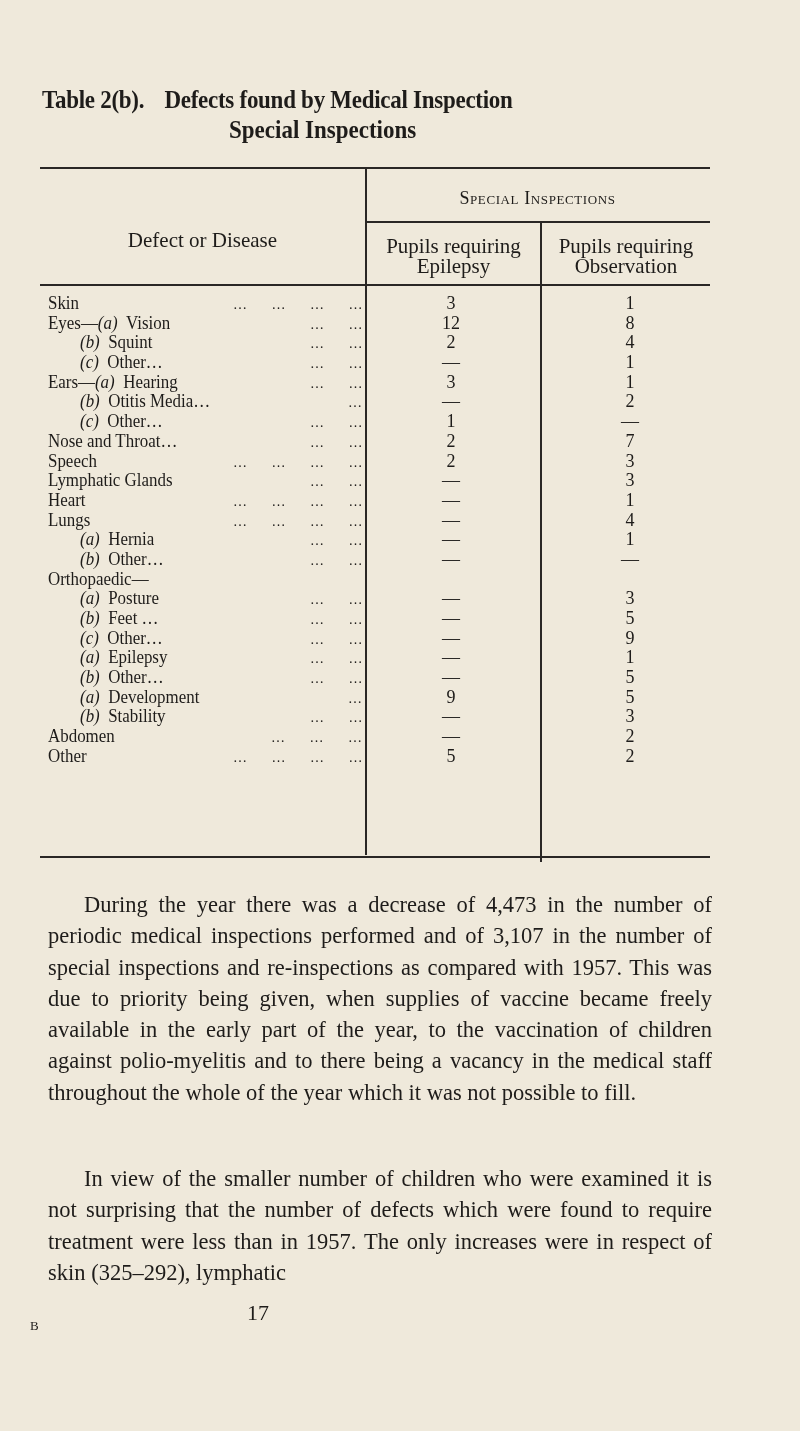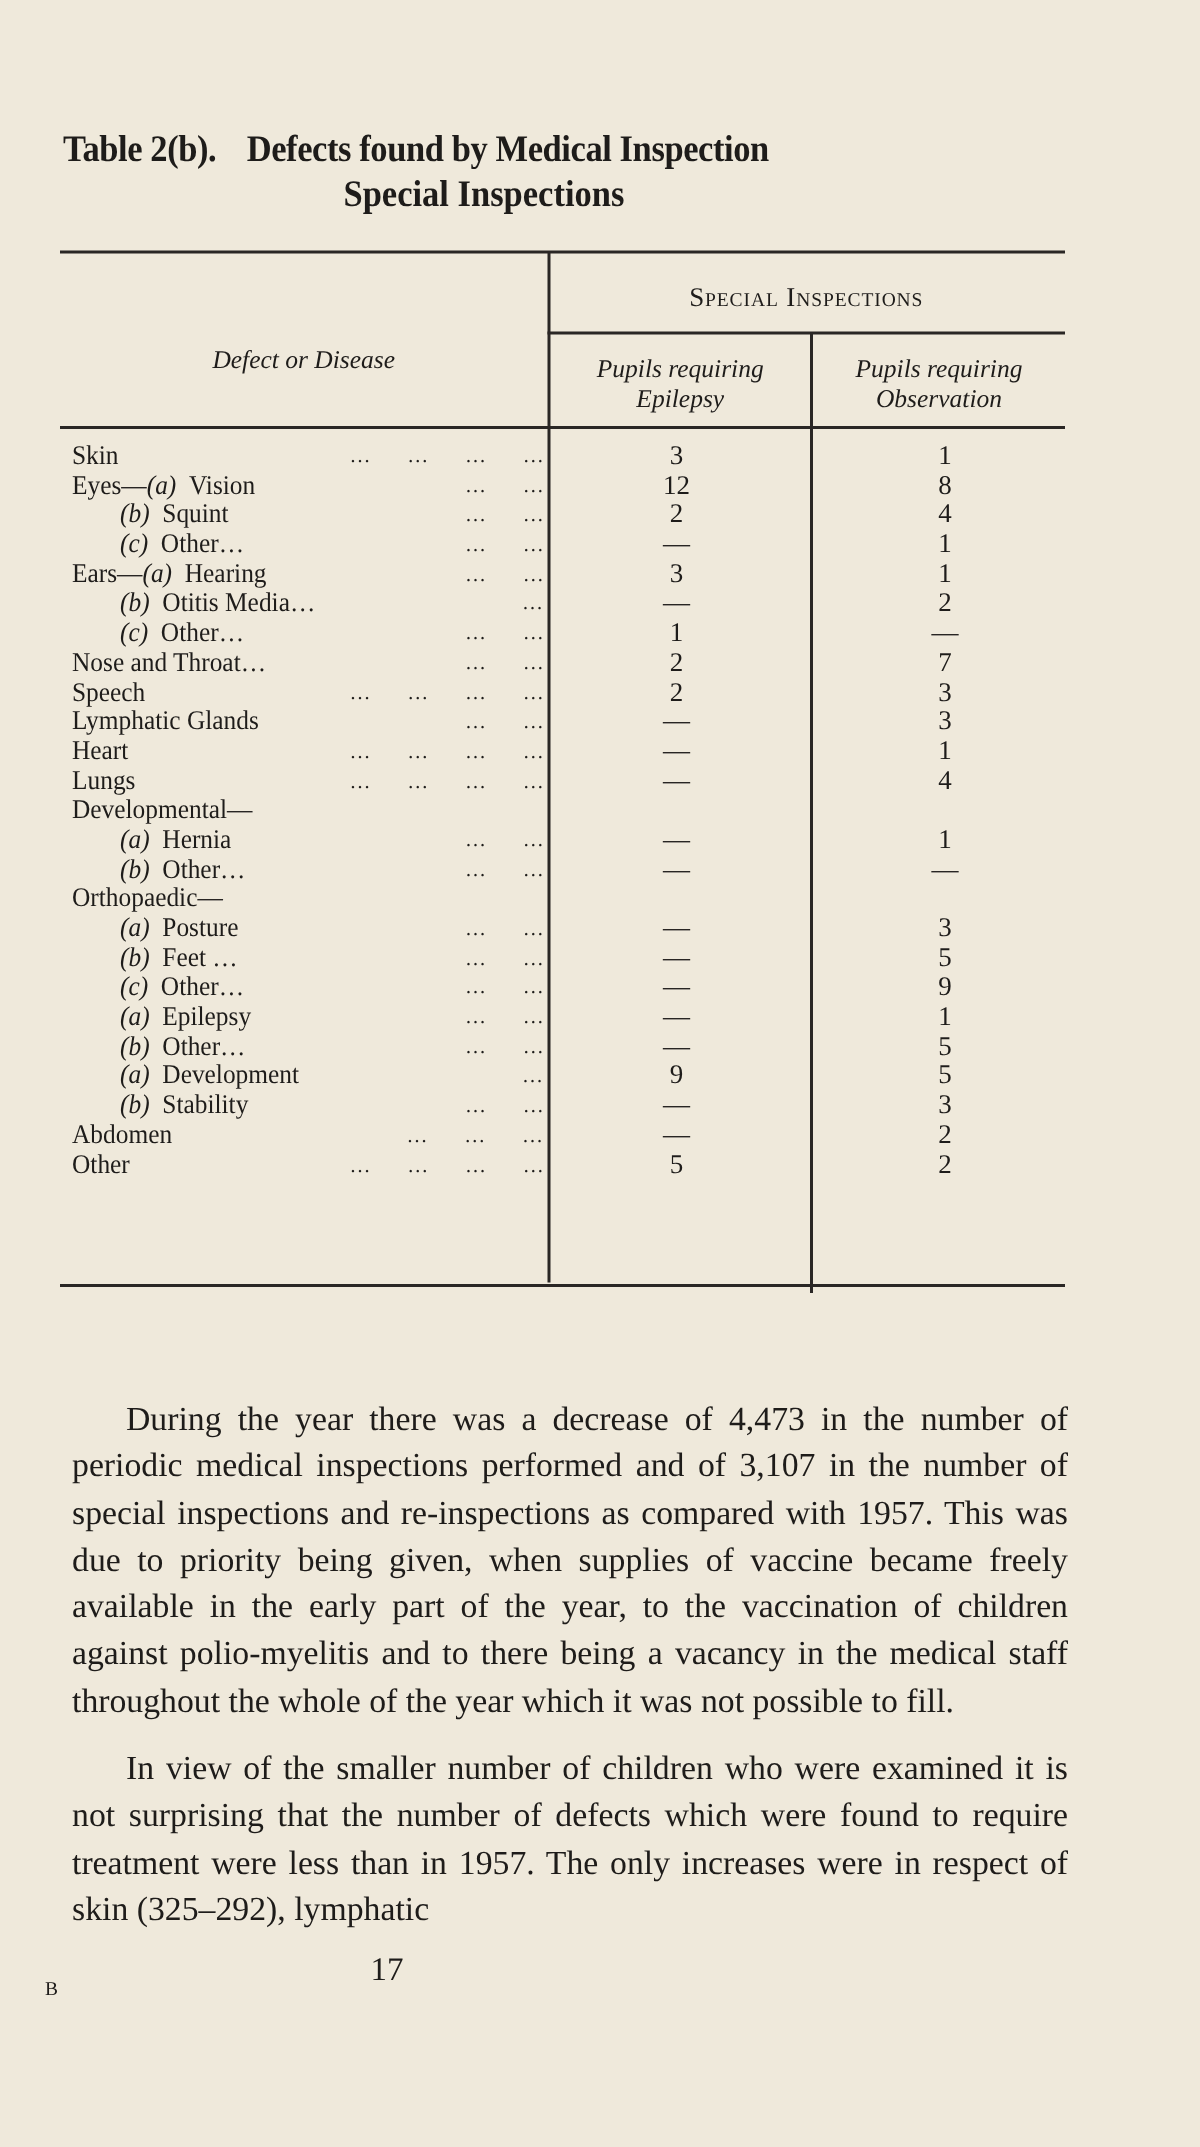--- a/index.html
+++ b/index.html
@@ -39,22 +39,21 @@
     }
     
     .rule {
       position: absolute;
       background: #2a2725;
     }
     .hr { height: 1.5px; }
     .vr { width: 1.5px; }
     .head {
       position: absolute;
-      font-style: italic;
-      font-size: 17px;
+      font-size: 21px;
       text-align: center;
       line-height: 20px;
     }
     .special-head {
       position: absolute;
       top: 188px;
       left: 365px;
       width: 345px;
       text-align: center;
       font-size: 18px;
@@ -99,21 +98,21 @@
     .para {
       position: absolute;
       left: 48px;
       width: 664px;
       font-size: 22.5px;
       line-height: 31.3px;
       text-align: justify;
       text-align-last: left;
     }
     .para p { margin: 0; text-indent: 36px; }
-    .para1 { top: 930px; }
+    .para1 { top: 889px; }
     .para2 { top: 1163px; }
     .footer-b {
       position: absolute;
       top: 1318px;
       left: 30px;
       font-size: 13px;
     }
     .page-num {
       position: absolute;
       top: 1300px;
@@ -214,25 +213,20 @@
       <span class="c1">—</span>
       <span class="c2">1</span>
     </div>
     <div class="row">
       <span class="label"><span>Lungs</span></span>
       <span class="dots" style="left: 185px; top: 2px;">…      …      …      …</span>
       <span class="c1">—</span>
       <span class="c2">4</span>
     </div>
     <div class="row">
-      <span class="label"><span>Developmental—</span></span>
-      <span class="c1"></span>
-      <span class="c2"></span>
-    </div>
-    <div class="row">
       <span class="label ind2"><span class="letter">(a)</span>&nbsp;&nbsp;<span>Hernia</span></span>
       <span class="dots" style="left: 262px; top: 2px;">…      …</span>
       <span class="c1">—</span>
       <span class="c2">1</span>
     </div>
     <div class="row">
       <span class="label ind2"><span class="letter">(b)</span>&nbsp;&nbsp;<span>Other…</span></span>
       <span class="dots" style="left: 262px; top: 2px;">…      …</span>
       <span class="c1">—</span>
       <span class="c2">—</span>

